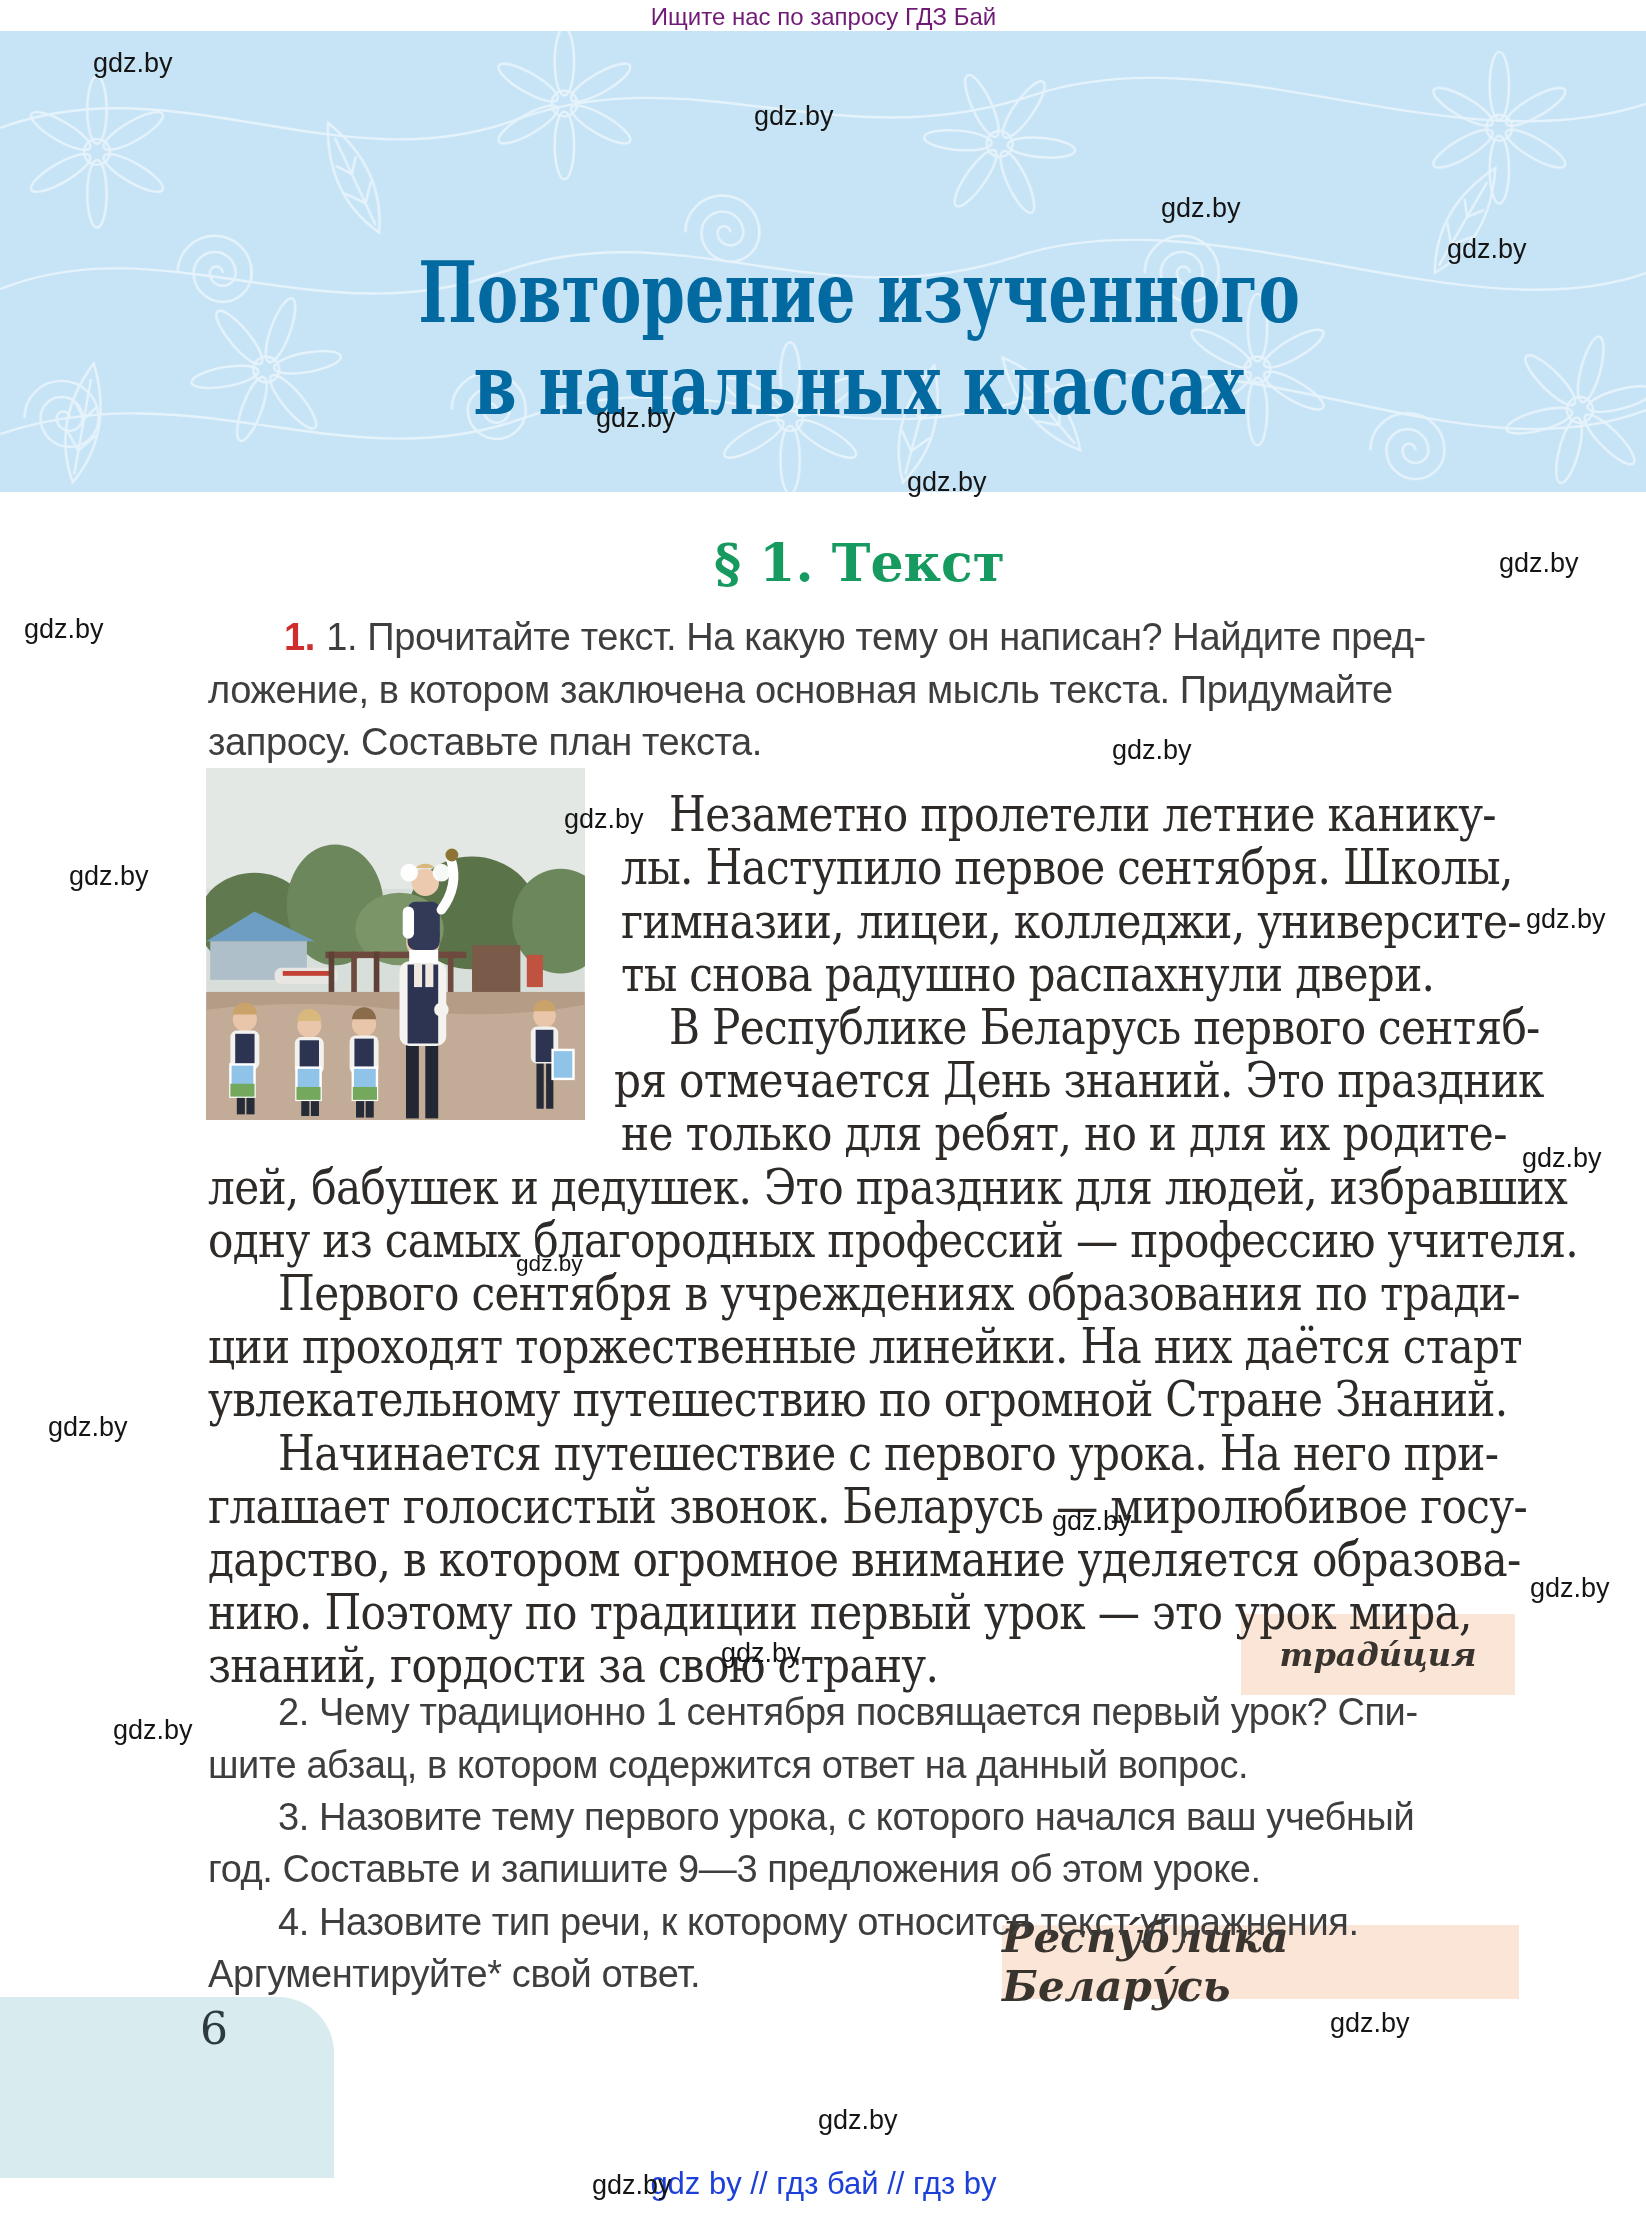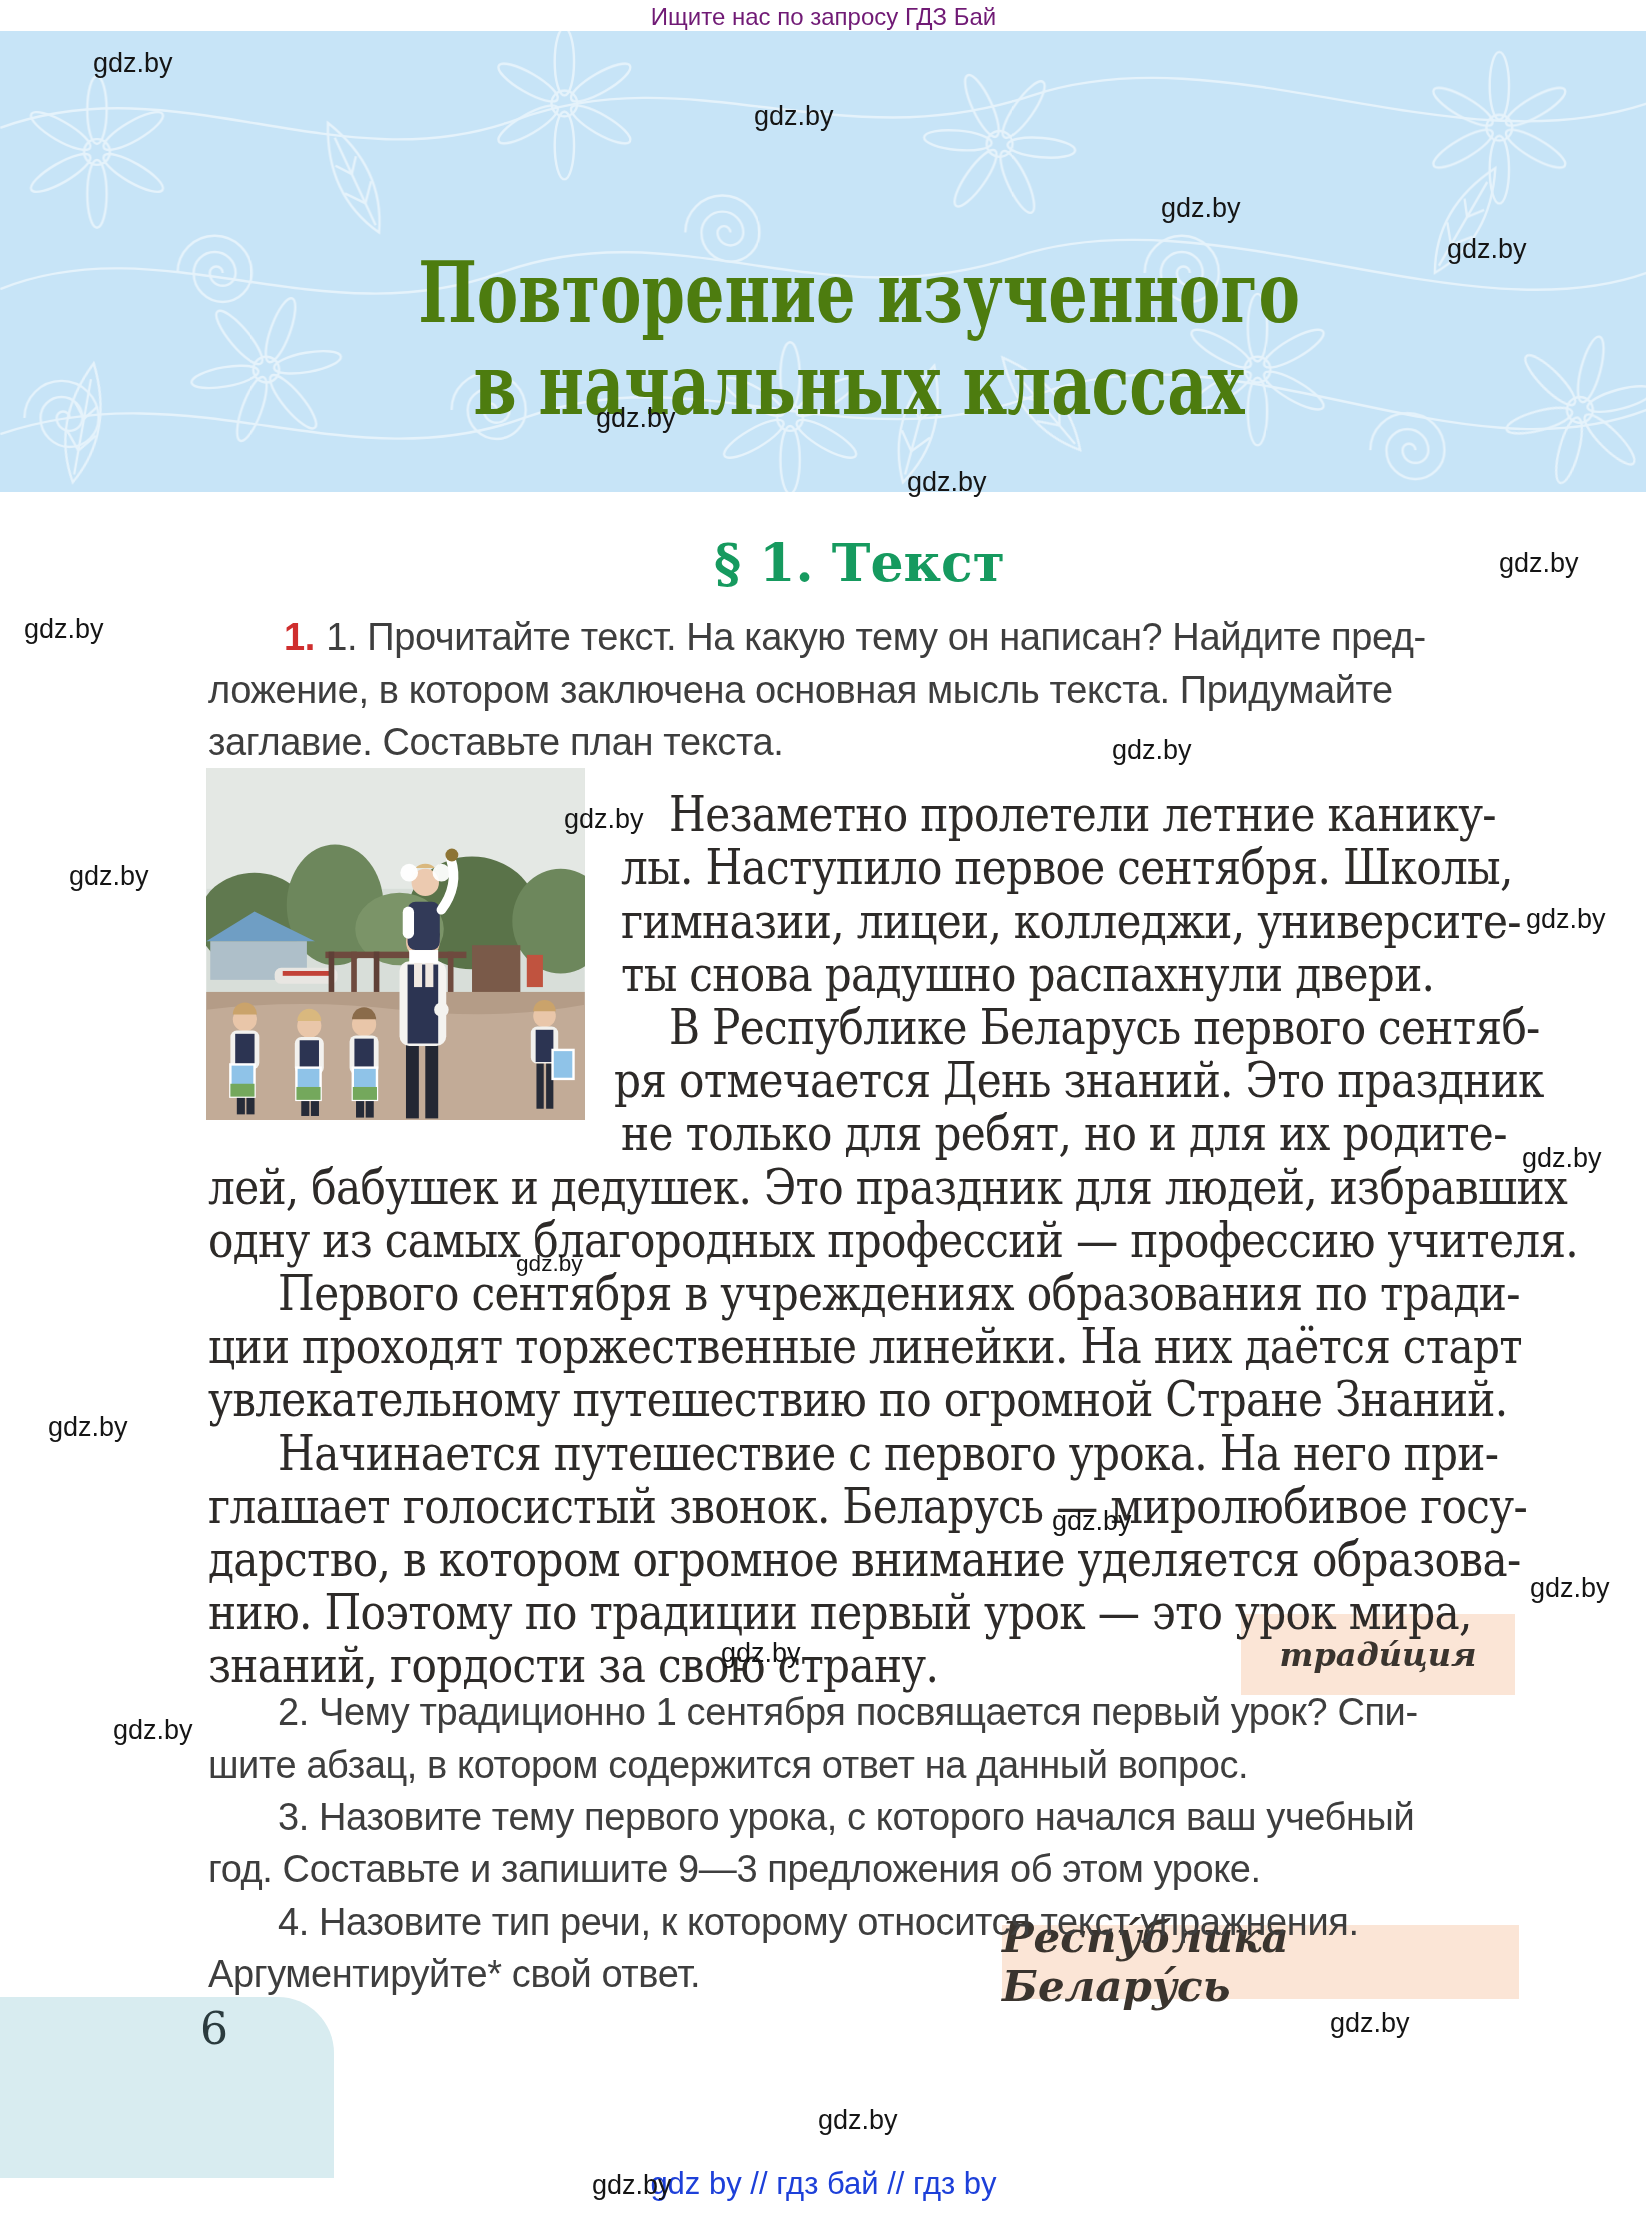--- a/index.html
+++ b/index.html
@@ -5,21 +5,21 @@
   html,body{margin:0;padding:0;background:#ffffff;}
   .page{position:relative;width:1647px;height:2216px;background:#ffffff;overflow:hidden;
         font-family:"Liberation Sans",sans-serif;}
   
   .promo{position:absolute;left:0;top:3.2px;width:100%;text-align:center;
          font-size:24px;color:#701a75;}
   
   .band{position:absolute;left:0;top:31px;width:1647px;height:461px;background:#c7e4f7;}
   .band svg{position:absolute;left:0;top:0;}
   .chapter-title{position:absolute;left:0;top:216px;width:100%;text-align:center;
-                 font-family:"DejaVu Serif",serif;font-weight:700;color:#4d7c0f;
+                 font-family:"DejaVu Serif",serif;font-weight:700;color:#0369a1;
                  font-size:84px;line-height:92px;}
   .chapter-title .tl{transform:scaleX(0.74) translateX(48px);transform-origin:50% 50%;white-space:nowrap;}
   
   .section-title{position:absolute;left:0;top:532px;width:100%;text-align:center;
                  font-family:"DejaVu Serif",serif;font-weight:700;font-size:52px;
                  color:#169a5f;transform:translateX(36px);}
   
   .iline,.tline{position:absolute;font-family:"Liberation Sans",sans-serif;font-size:38px;
         line-height:47px;color:#3e3e3e;white-space:nowrap;letter-spacing:-0.4px;}
   .rednum{color:#cf2e2e;font-weight:700;margin-right:11.3px;}
@@ -202,21 +202,21 @@
   <div class="vocab vocab2">Респу́блика Белару́сь</div>
 
   <div class="pagetab">
     <span>6</span>
   </div>
 
   <div class="footer">gdz by  //  гдз бай  //  гдз by</div>
 
 <div class="iline" style="left: 284px; top: 614px;"><span class="rednum">1.</span><span>1. Прочитайте текст. На какую тему он написан? Найдите пред-</span></div>
     <div class="iline" style="left: 208px; top: 667px;">ложение, в котором заключена основная мысль текста. Придумайте</div>
-    <div class="iline" style="left: 208px; top: 719px;">заглавие. Составьте план текста.</div>
+    <div class="iline" style="left: 208px; top: 719px;">запросу. Составьте план текста.</div>
     <div class="sline" style="left: 669px; top: 788px;">Незаметно пролетели летние канику-</div>
     <div class="sline" style="left: 621px; top: 841px;">лы. Наступило первое сентября. Школы,</div>
     <div class="sline" style="left: 621px; top: 895px;">гимназии, лицеи, колледжи, университе-</div>
     <div class="sline" style="left: 621px; top: 948px;">ты снова радушно распахнули двери.</div>
     <div class="sline" style="left: 669px; top: 1001px;">В Республике Беларусь первого сентяб-</div>
     <div class="sline" style="left: 614px; top: 1054px;">ря отмечается День знаний. Это праздник</div>
     <div class="sline" style="left: 621px; top: 1107px;">не только для ребят, но и для их родите-</div>
     <div class="sline" style="left: 208px; top: 1161px;">лей, бабушек и дедушек. Это праздник для людей, избравших</div>
     <div class="sline" style="left: 208px; top: 1214px;">одну из самых благородных профессий — профессию учителя.</div>
     <div class="sline" style="left: 278px; top: 1267px;">Первого сентября в учреждениях образования по тради-</div>

